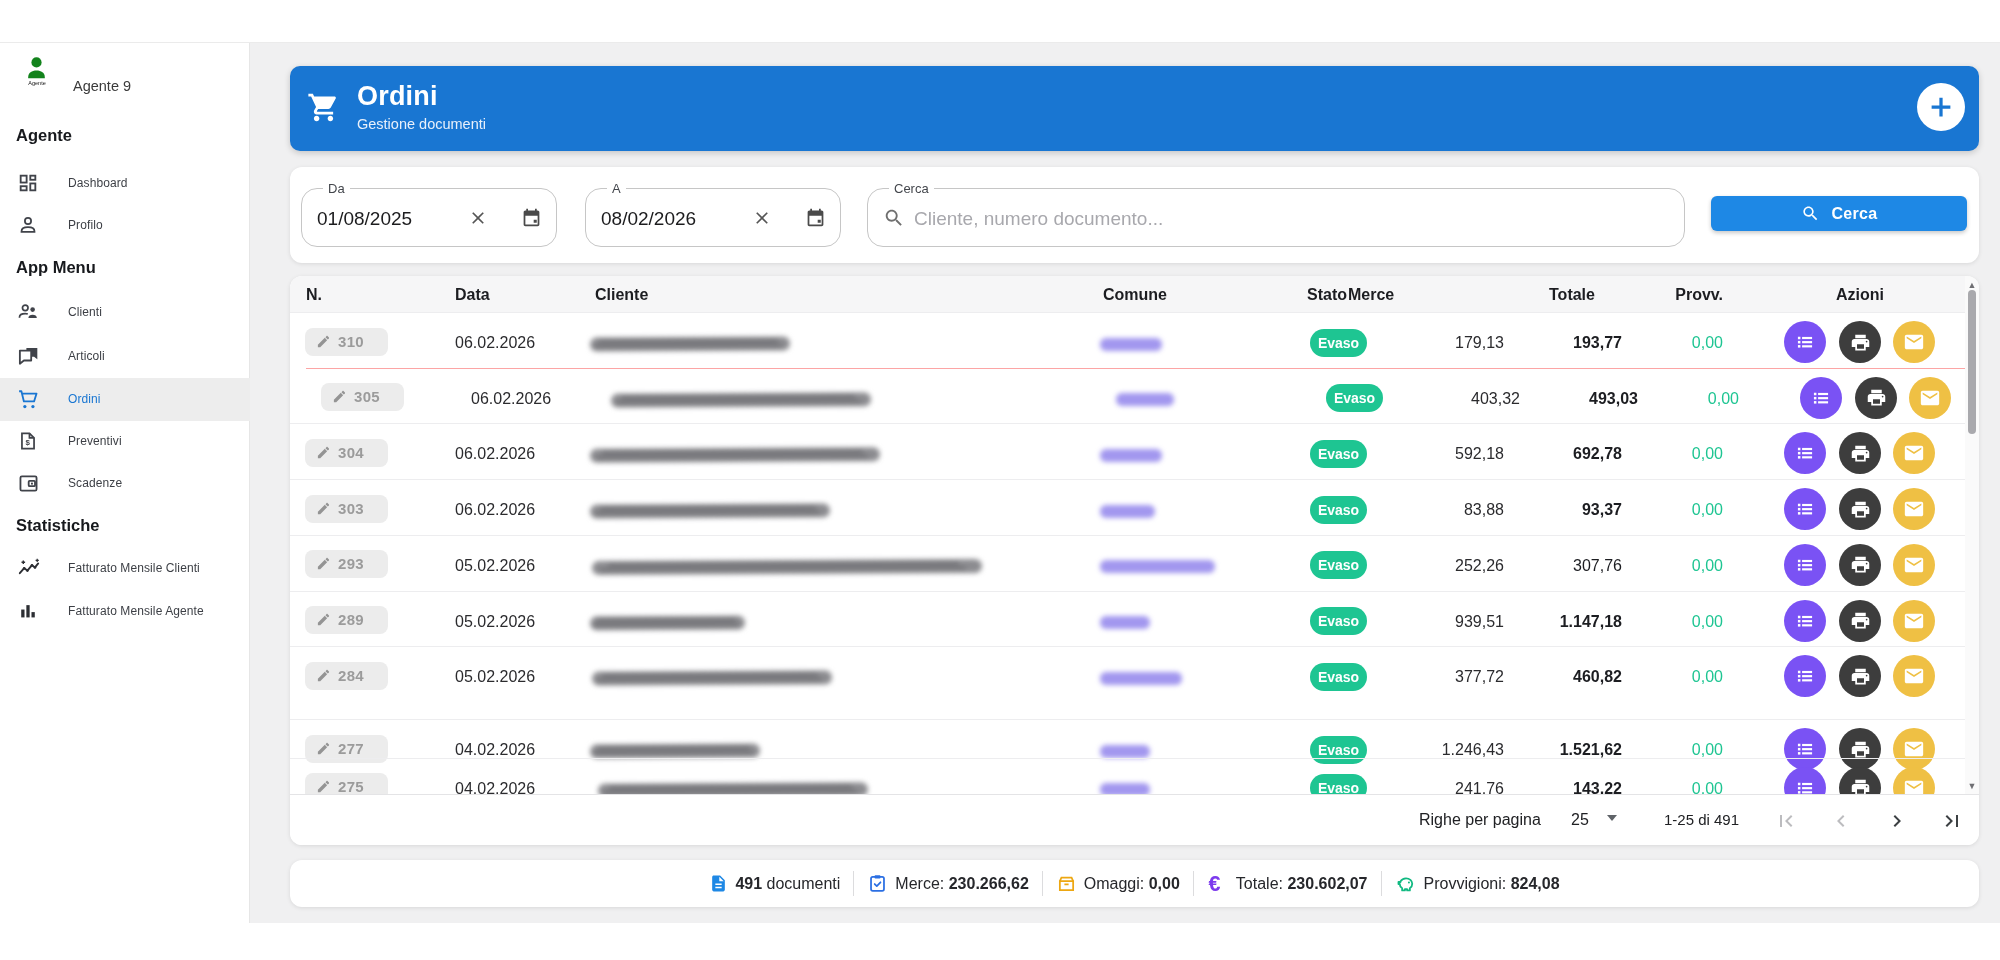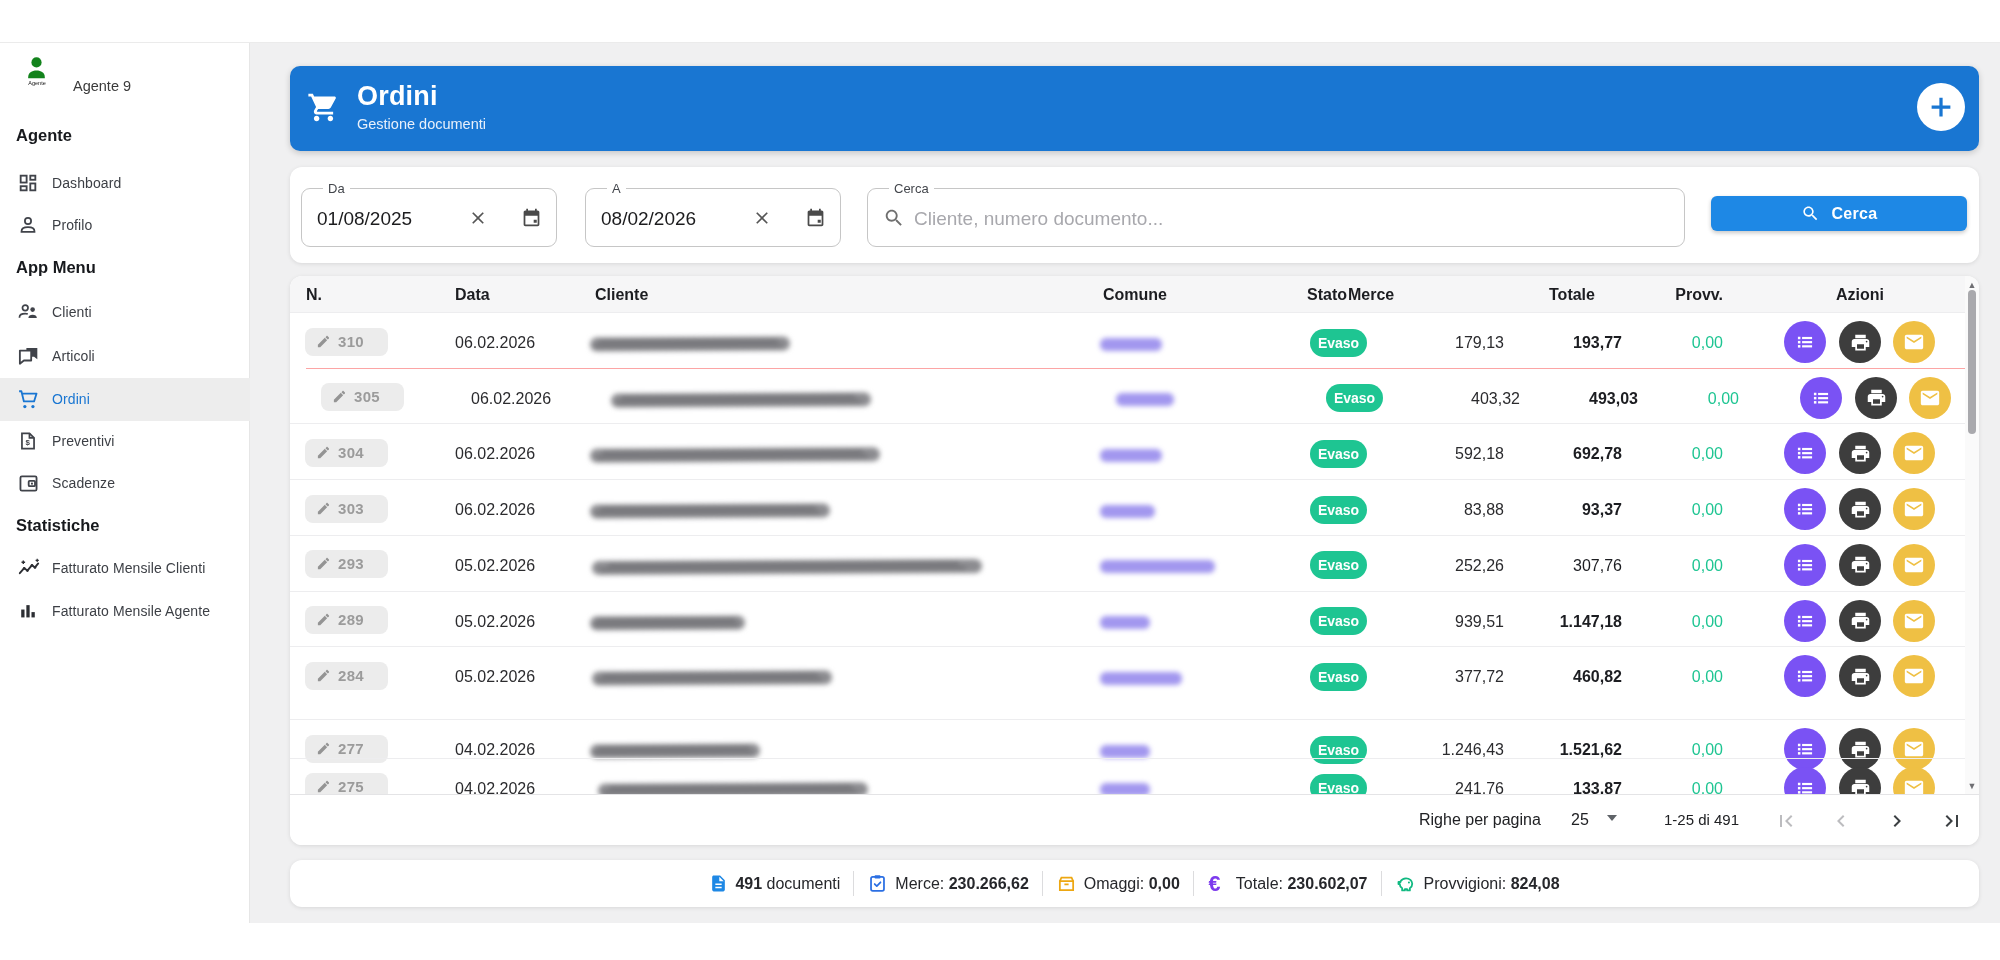--- a/index.html
+++ b/index.html
@@ -3,23 +3,23 @@
 <style>
 *{margin:0;padding:0;box-sizing:border-box}
 html,body{width:2000px;height:960px;background:#fff;font-family:"Liberation Sans",sans-serif;overflow:hidden}
 .abs{position:absolute}
 #topbar{left:0;top:0;width:2000px;height:43px;background:#fff;border-bottom:1px solid #ebebeb}
 #sidebar{left:0;top:43px;width:250px;height:880px;background:#fff;border-right:1px solid #e6e6e6}
 #mainbg{left:250px;top:43px;width:1750px;height:880px;background:#f0f0f1}
 .card{position:absolute;background:#fff;border-radius:12px;box-shadow:0 1px 4px rgba(0,0,0,.10)}
 .mi{position:absolute;left:0;width:250px;height:43px;display:flex;align-items:center}
 .mi svg{position:absolute;left:17px}
-.mi .lb{position:absolute;left:52px;font-size:14px;color:#3c3f45;letter-spacing:.1px}
+.mi .lb{position:absolute;left:68px;font-size:12px;color:#3c3f45;letter-spacing:.1px}
 .sh{position:absolute;left:16px;font-size:16.5px;font-weight:bold;color:#17191d}
-.fld{position:absolute;border:1px solid #c6c6c6;border-radius:9px;background:#fff}
+.fld{position:absolute;border:1px solid #c6c6c6;border-radius:16px;background:#fff}
 .flb{position:absolute;top:-8px;background:#fff;padding:0 5px;font-size:13px;color:#43464c;line-height:15px}
 .fval{position:absolute;top:19px;font-size:19px;color:#1c1c1e}
 .pill{position:absolute;left:15px;top:14.5px;width:83px;height:28px;background:#ececec;border-radius:8px}
 .pill svg{position:absolute;left:11px;top:6px}
 .pill span{position:absolute;left:33px;top:5px;font-size:15px;font-weight:bold;color:#9b9b9b;letter-spacing:.3px}
 .evaso{position:absolute;left:1020px;top:15.5px;width:57px;height:28px;background:#1ec592;border-radius:14px;color:#fff;font-size:14px;font-weight:bold;text-align:center;line-height:28px}
 .num{position:absolute;top:21px;font-size:16px;color:#2b2b2e;text-align:right}
 .act{position:absolute;top:8px;width:42px;height:42px;border-radius:50%;display:flex;align-items:center;justify-content:center}
 .blur1{position:absolute;top:24px;height:13.5px;background:#8c8c90;border-radius:7px;filter:blur(2.6px);transform:rotate(-.3deg)}
 .blur1 i{position:absolute;display:block;border-radius:2px}
@@ -528,21 +528,21 @@
         <span>275</span>
       </div>
     <div class="abs" style="left:165px;top:21px;font-size:16px;color:#2b2b2e">04.02.2026</div>
     <div class="blur1" style="left:308px;width:270px">
         <i class="b1a"></i>
         <i class="b1b"></i>
       </div>
     <div class="blur2" style="left:810px;width:50px"></div>
     <div class="evaso">Evaso</div>
     <div class="num" style="left:1114px;width:100px">241,76</div>
-    <div class="num" style="left:1232px;width:100px;font-weight:bold;color:#1c1d21">133,87</div>
+    <div class="num" style="left:1232px;width:100px;font-weight:bold;color:#1c1d21">143,22</div>
     <div class="num" style="left:1333px;width:100px;color:#1ec592">0,00</div>
     <div class="act" style="left:1494px;background:#7a52f4">
         <svg width="20" height="20" viewBox="0 0 24 24">
           <g fill="#fff">
             <rect x="3.5" y="5.7" width="3" height="3"></rect>
             <rect x="3.5" y="10.7" width="3" height="3"></rect>
             <rect x="3.5" y="15.7" width="3" height="3"></rect>
             <rect x="8.5" y="5.9" width="12" height="2.6"></rect>
             <rect x="8.5" y="10.9" width="12" height="2.6"></rect>
             <rect x="8.5" y="15.9" width="12" height="2.6"></rect>

